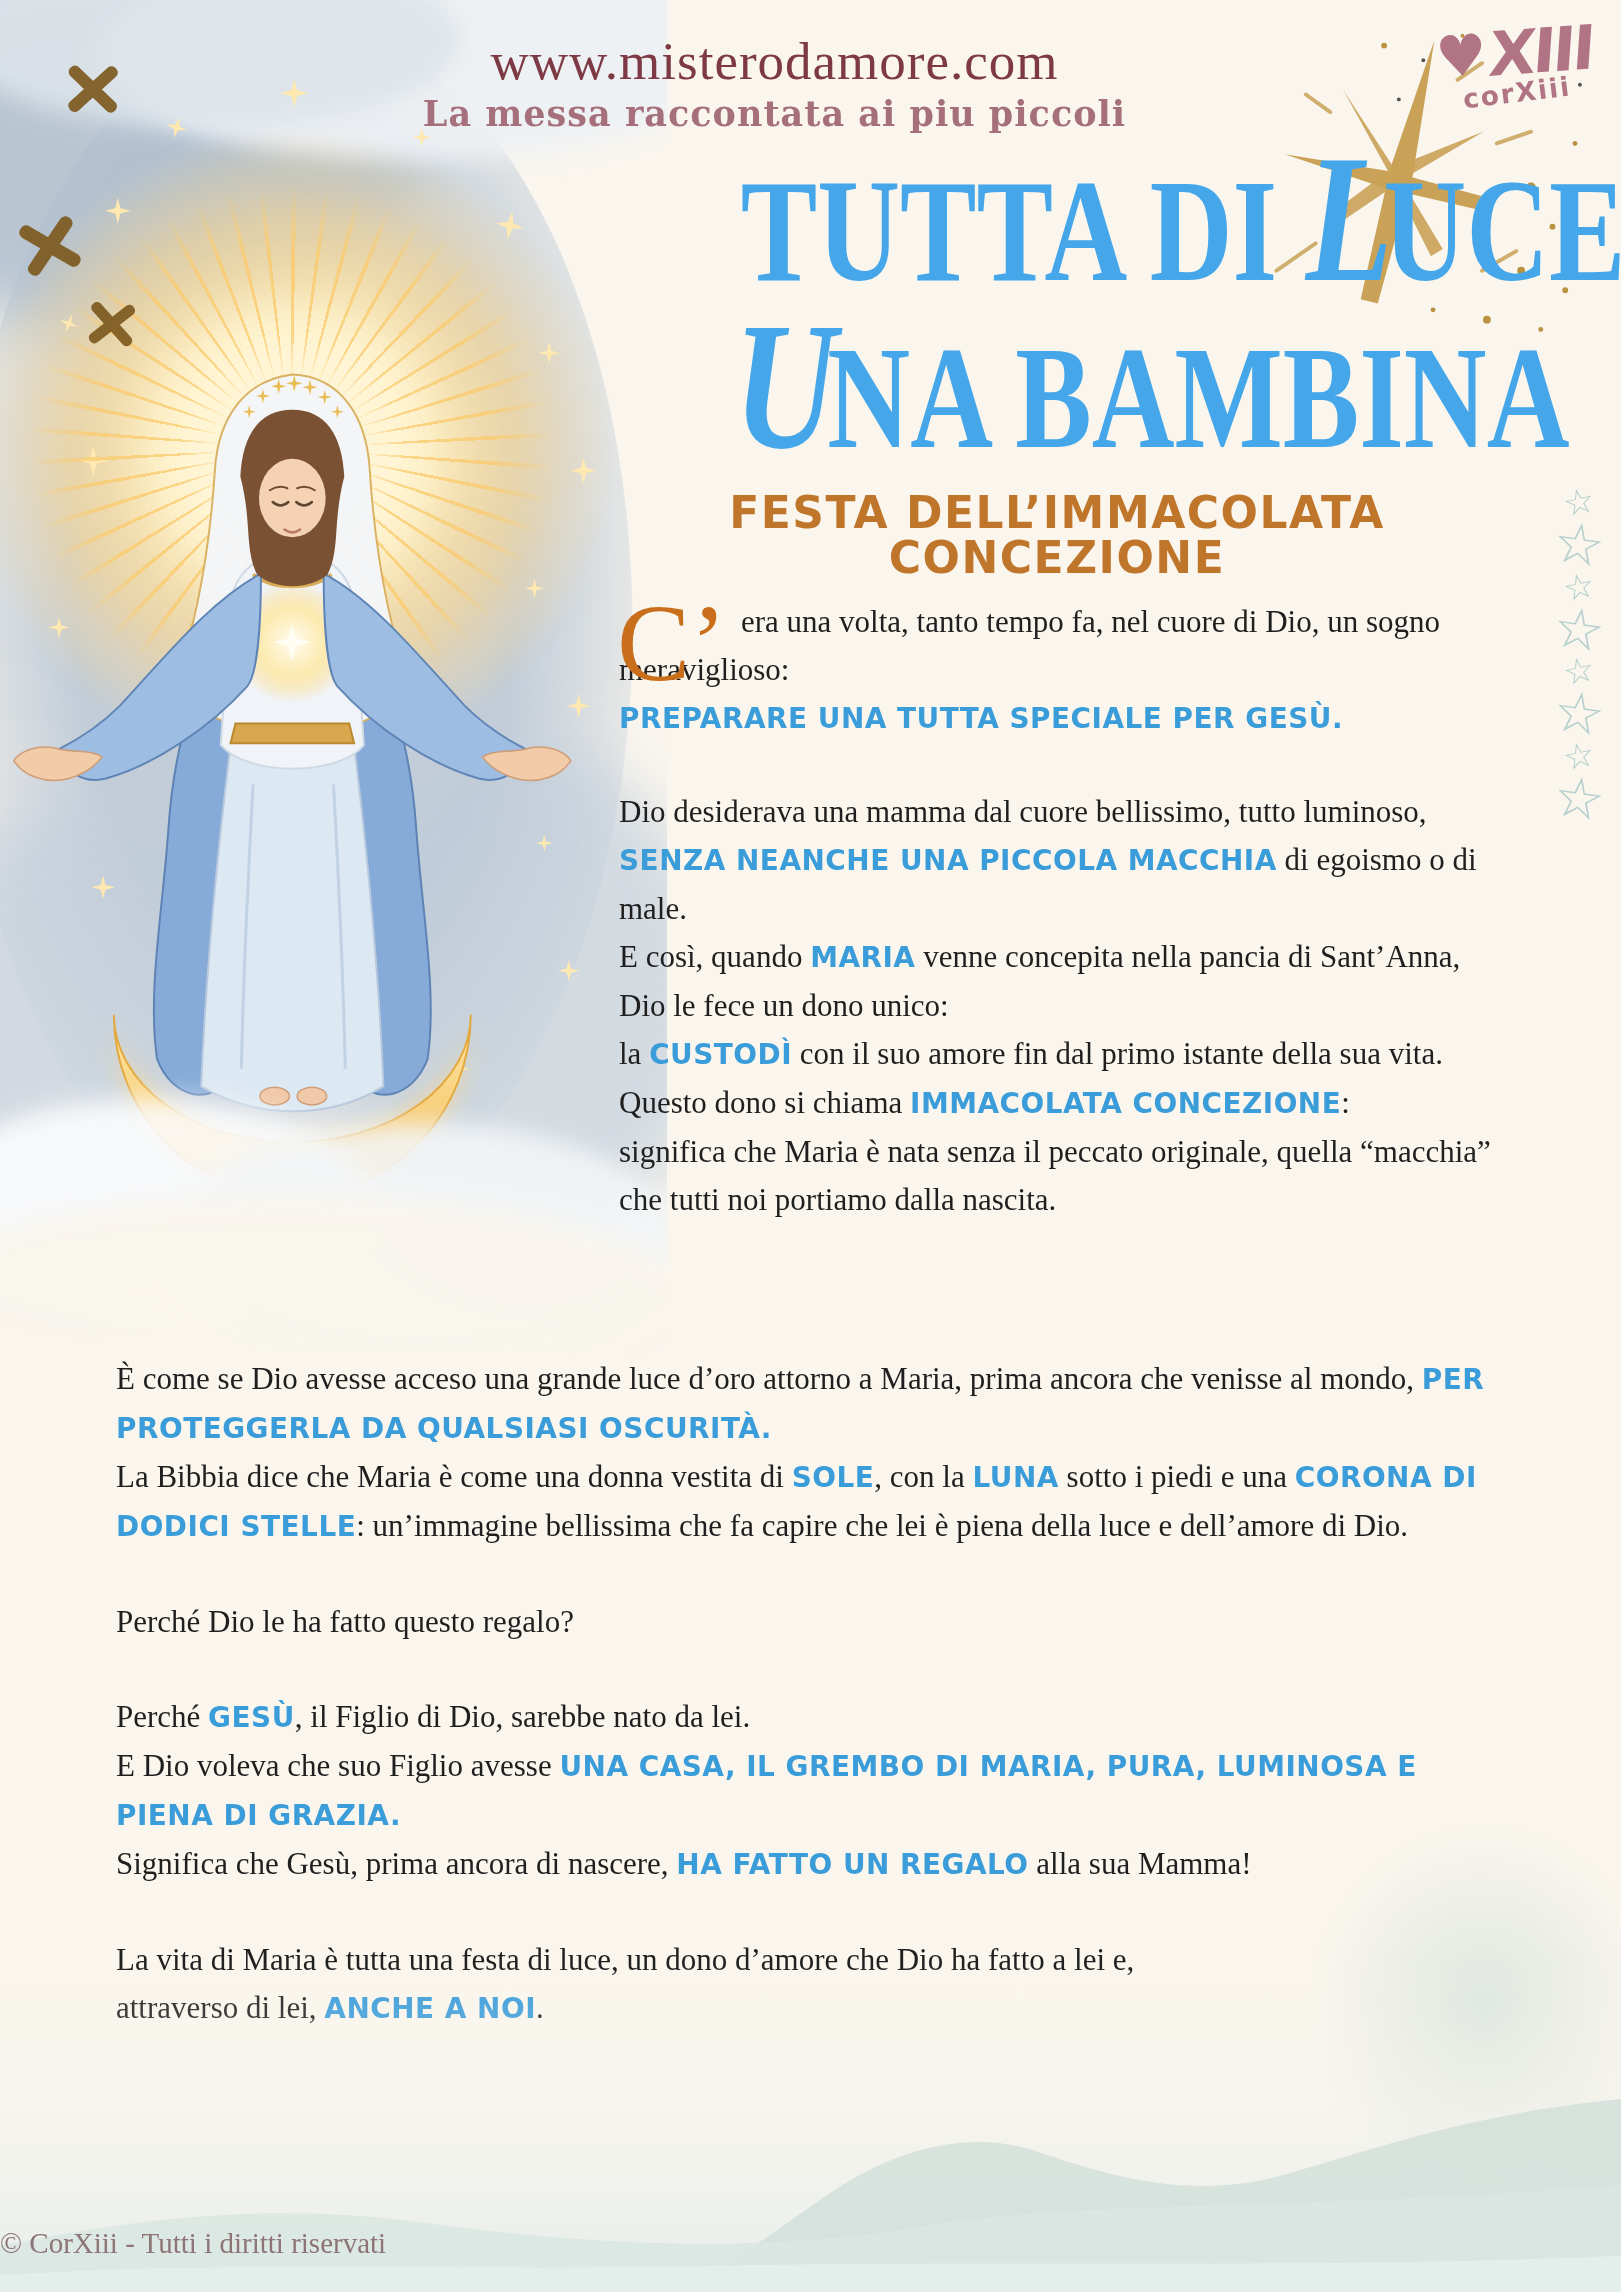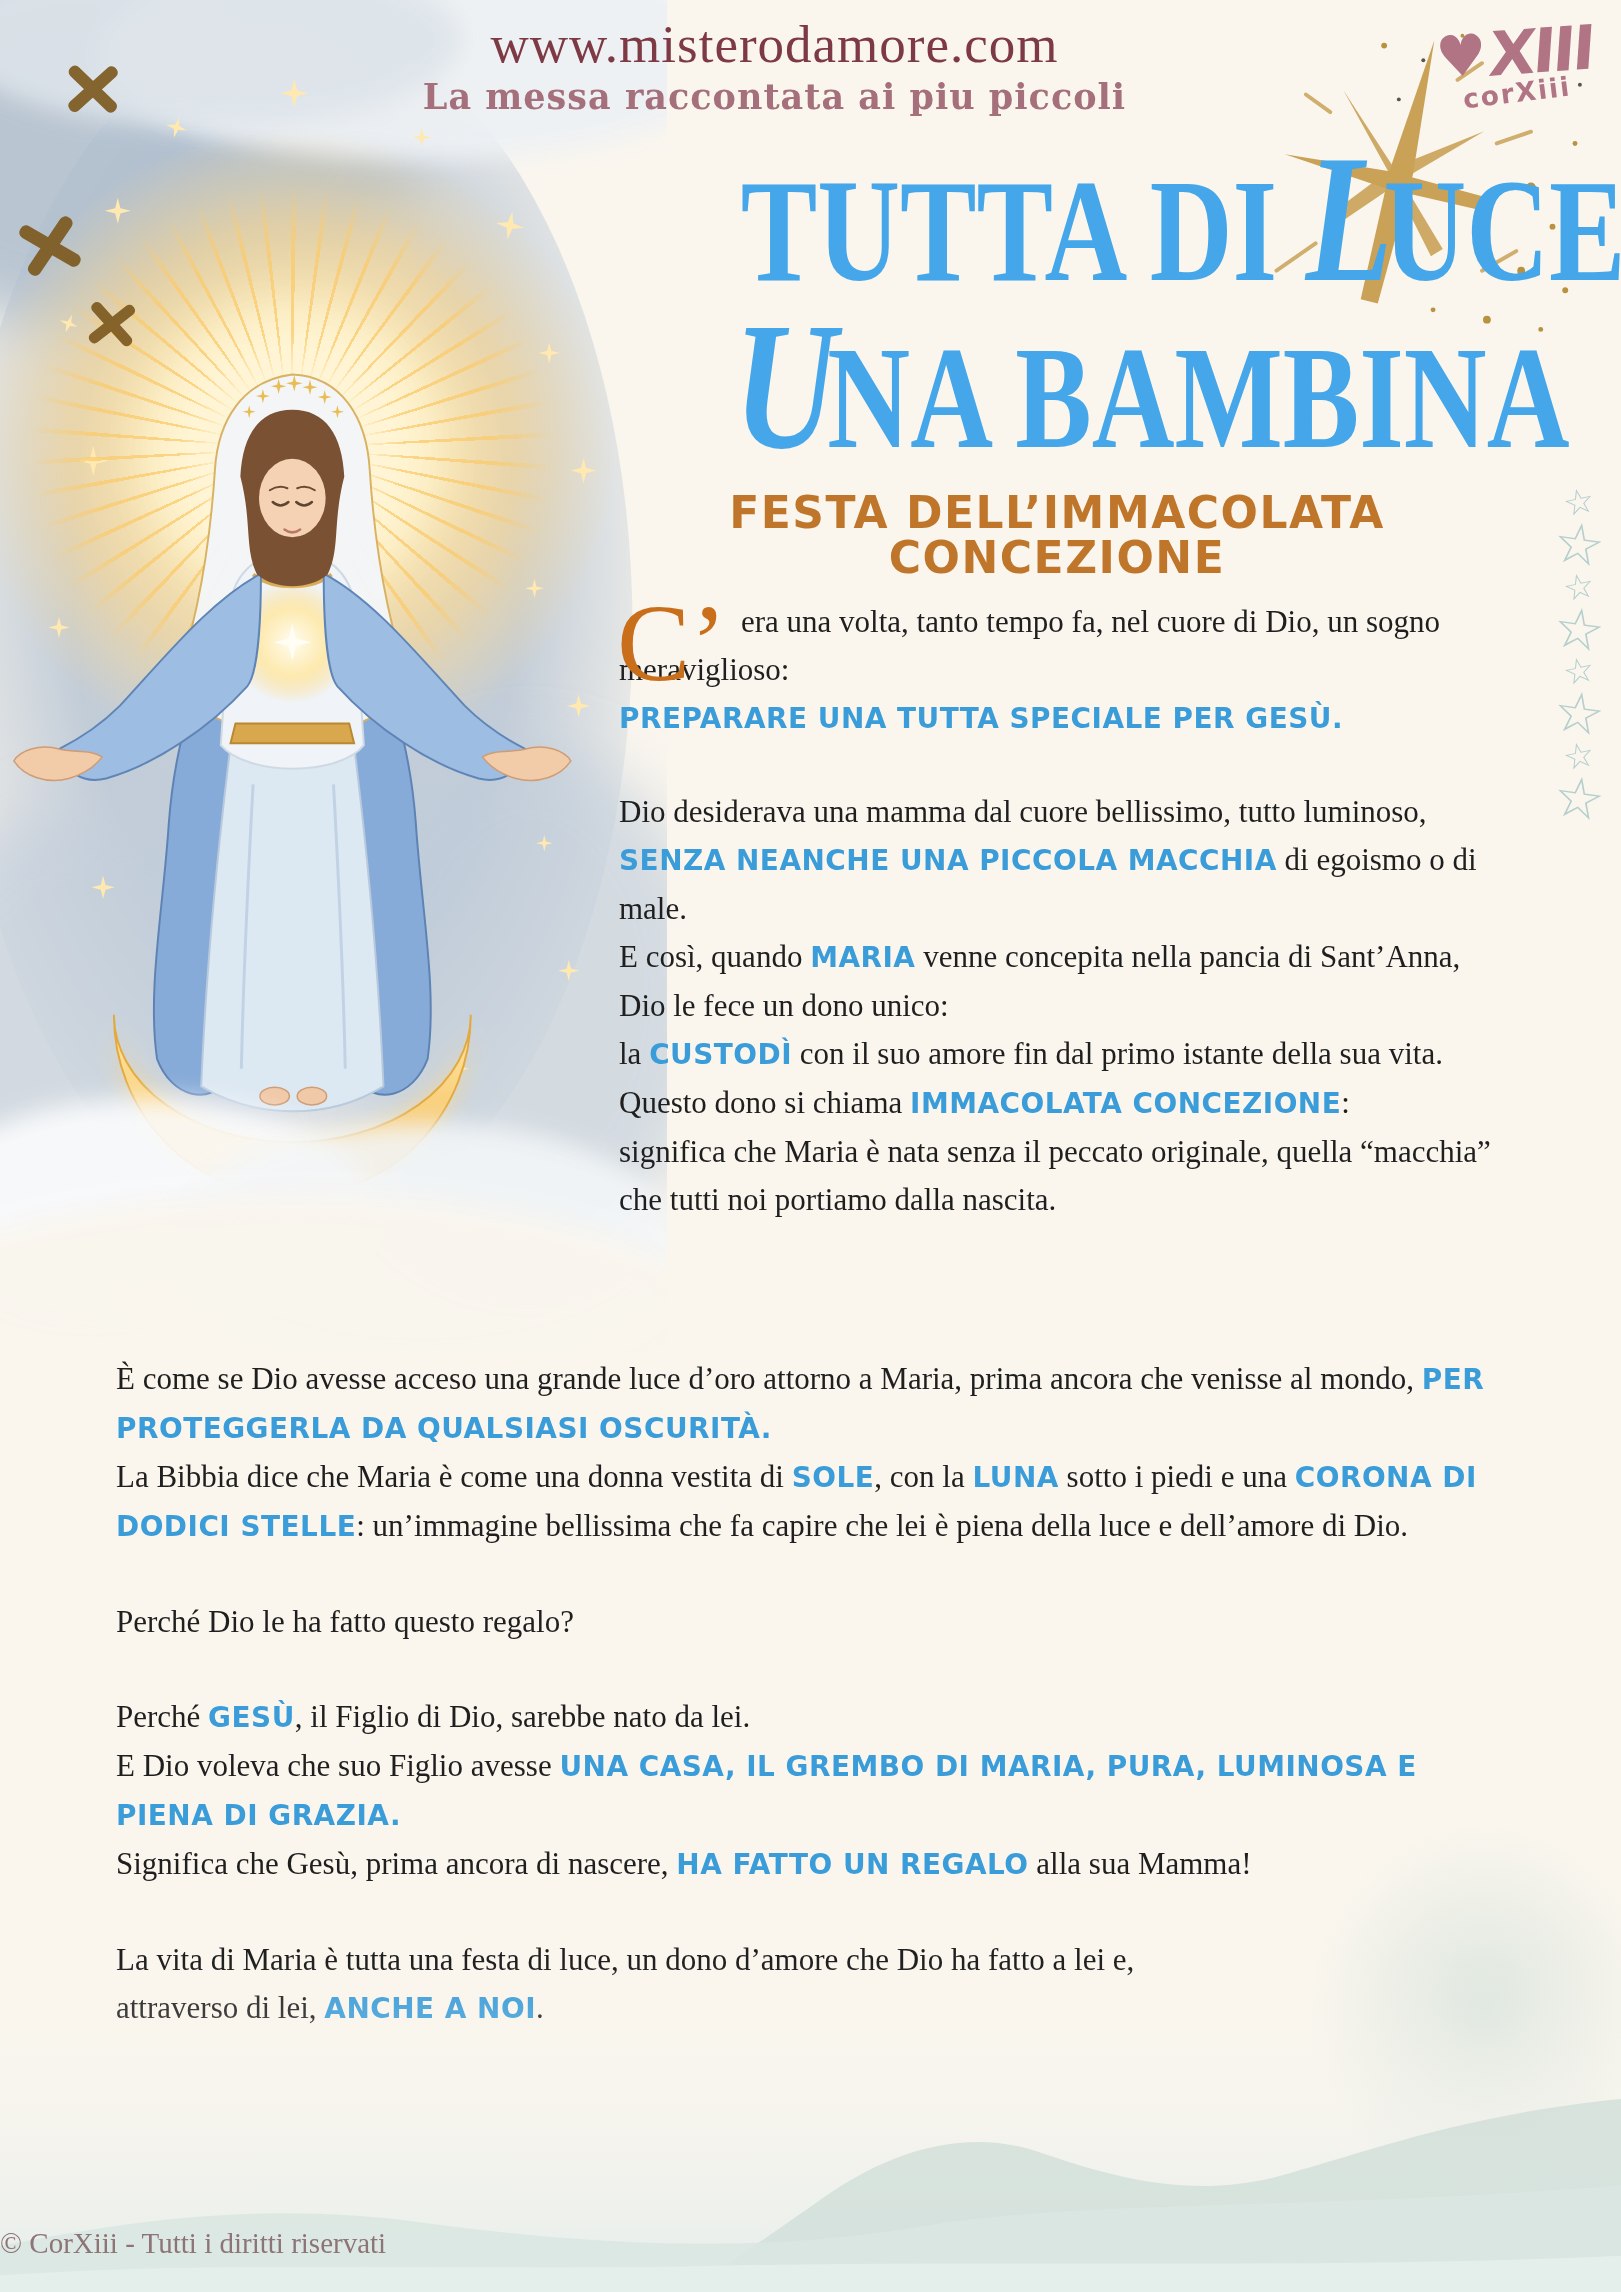--- a/index.html
+++ b/index.html
@@ -23,21 +23,21 @@
   .cross{position:absolute;width:63px;height:63px;opacity:.92}
   .cross::before,.cross::after{content:"";position:absolute;left:50%;top:50%;width:65px;height:12.7px;
     background:var(--doodle_brown);border-radius:5.9px}
   .cross::before{transform:translate(-50%,-50%) rotate(38deg)}
   .cross::after{transform:translate(-50%,-50%) rotate(-48deg)}
   .cross.c1{left:61px;top:57px;transform:scale(.95) rotate(6deg)}
   .cross.c2{left:17.6px;top:214px;transform:scale(1.05) rotate(-8deg)}
   .cross.c3{left:80px;top:292px;transform:scale(.85) rotate(10deg)}
 
   
-  .header{position:absolute;left:392px;top:14px;width:765px;text-align:center;z-index:5}
+  .header{position:absolute;left:392px;top:31px;width:765px;text-align:center;z-index:5}
   .site-url{font-family:"Liberation Serif",serif;font-size:53px;color:var(--url_maroon);letter-spacing:1px}
   .tagline{font-family:"DejaVu Serif",serif;font-weight:bold;font-size:35px;color:var(--tagline_rose);
     letter-spacing:1px;margin-top:2px}
 
   
   .logo{position:absolute;right:17.6px;top:21.6px;width:176px;text-align:center;color:var(--logo_mauve);
     transform:rotate(-4deg);z-index:6}
   .logo .row{display:flex;align-items:center;justify-content:center}
   .logo .heart{font-family:"DejaVu Sans",sans-serif;font-size:57px;line-height:1;margin-right:2px}
   .logo .roman{font-family:"DejaVu Sans",sans-serif;font-weight:bold;font-size:61px;line-height:1;

